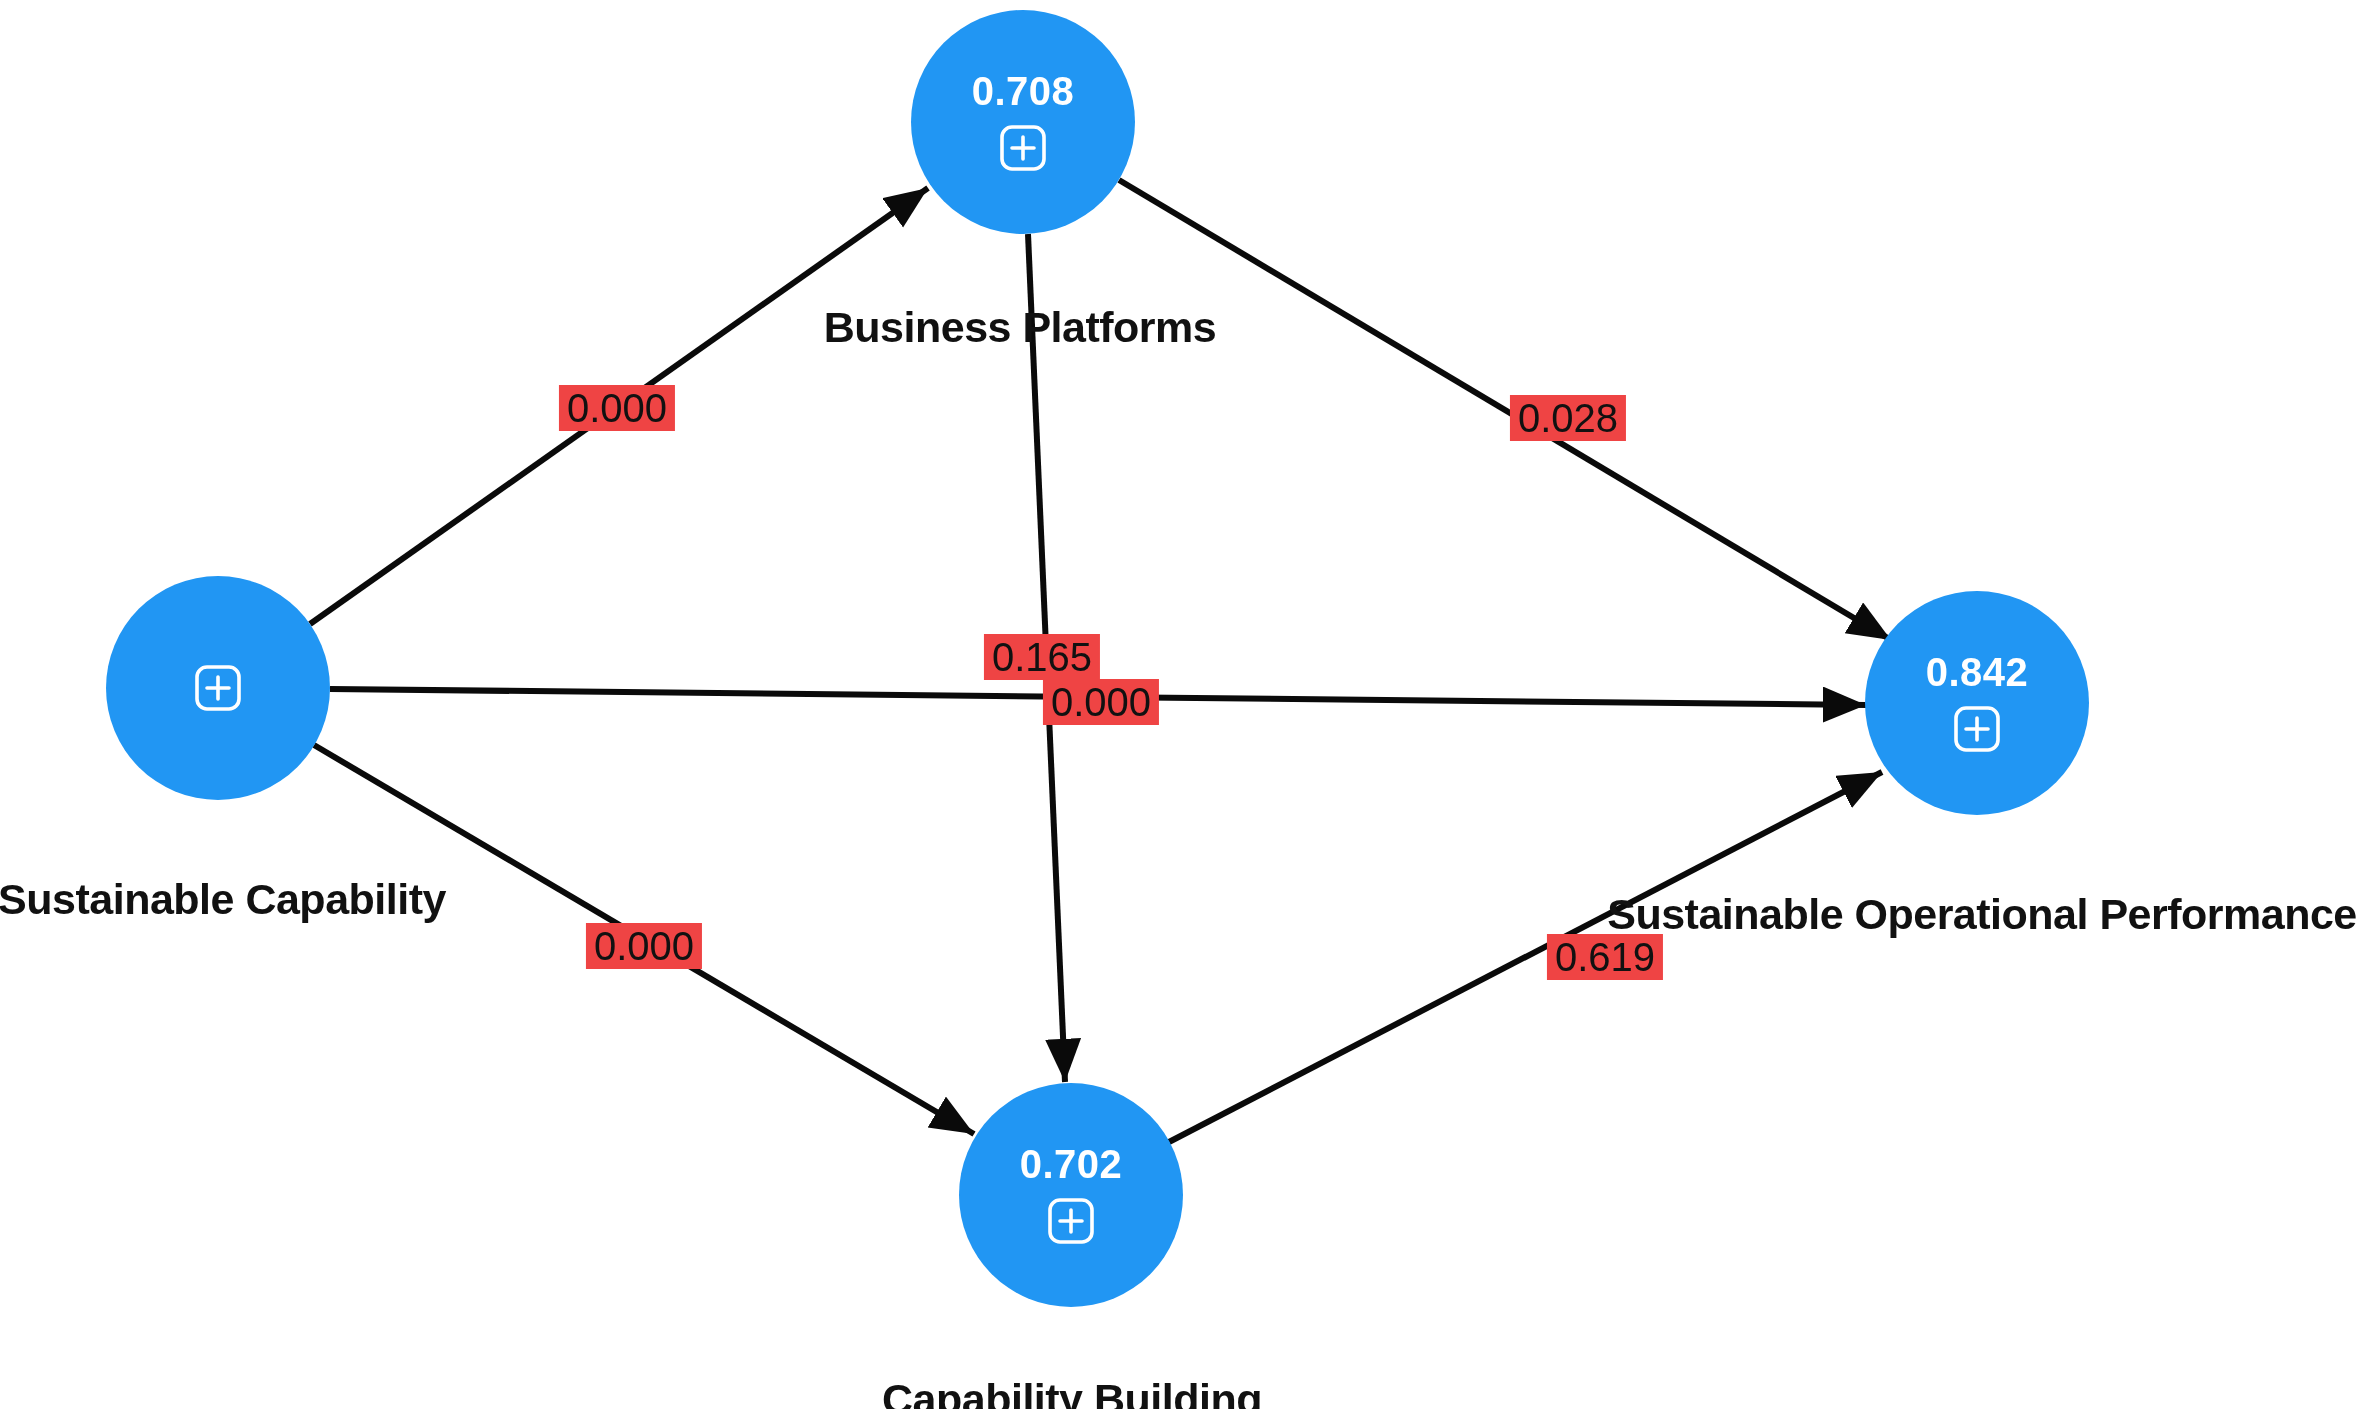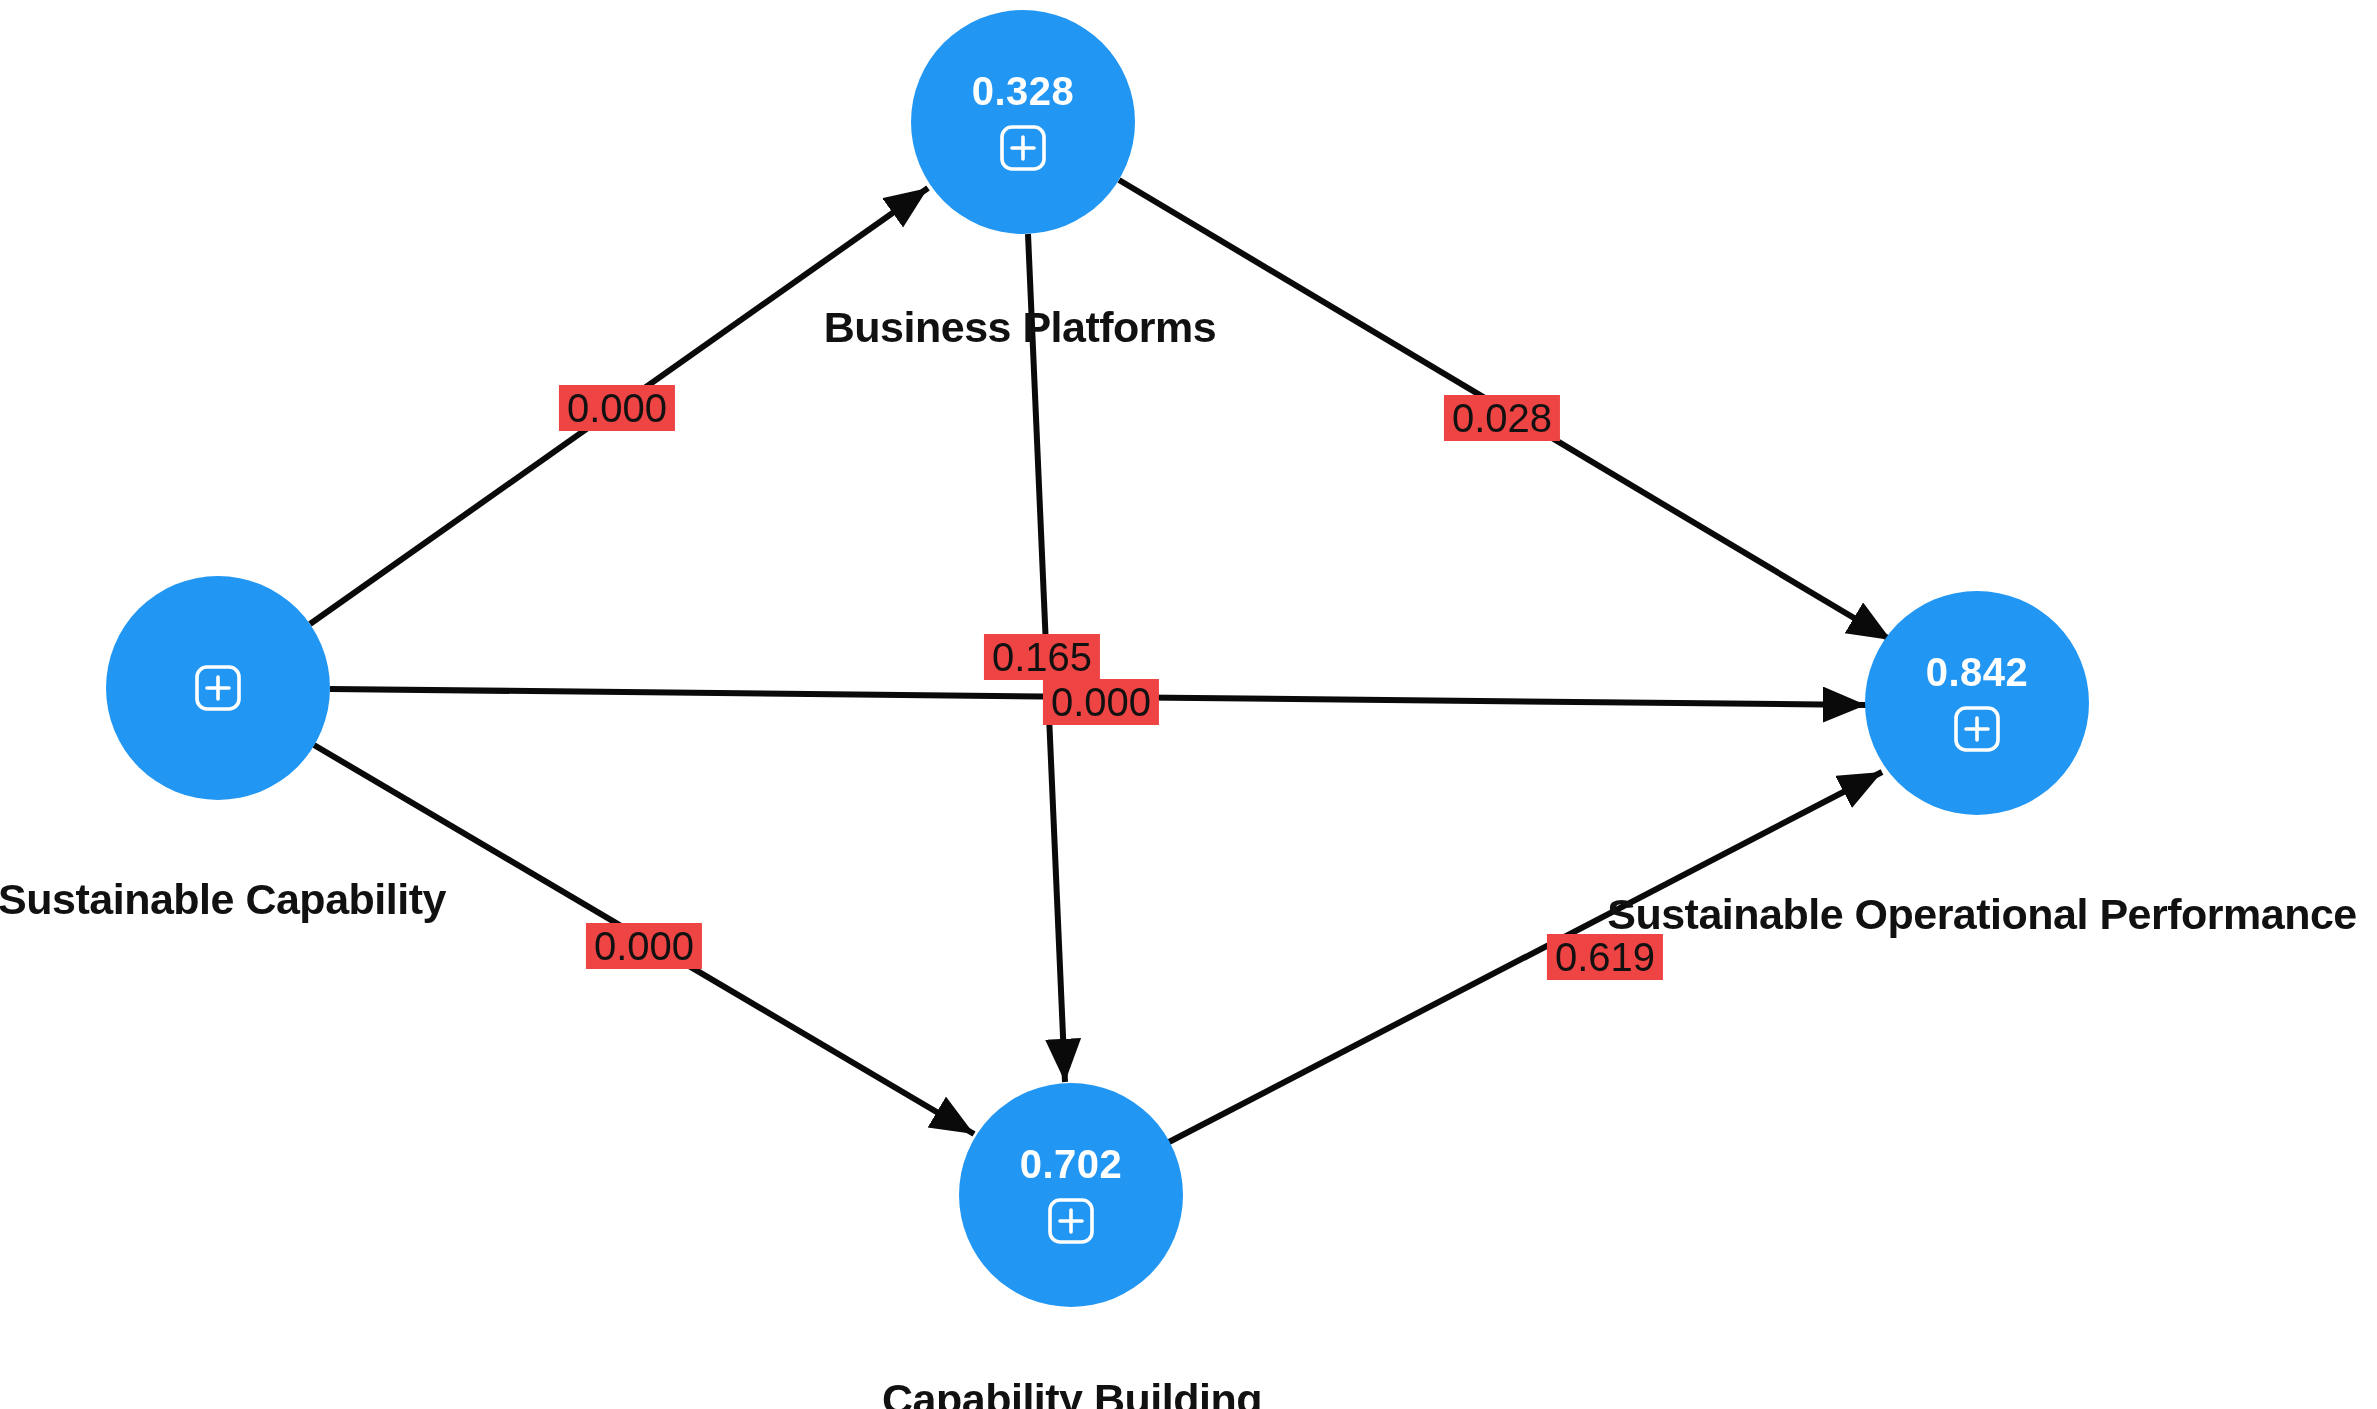--- a/index.html
+++ b/index.html
@@ -34,21 +34,21 @@
     font-size: 40px;
     font-weight: 400;
     color: #111111;
     background: #ef4444;
     padding: 2px 8px;
     line-height: 1.05;
     z-index: 2;
     white-space: nowrap;
   }
   .coef-ic-bp  { left: 617px;  top: 408px; }
-  .coef-bp-sop { left: 1502px; top: 418px; }
+  .coef-bp-sop { left: 1568px; top: 418px; }
   .coef-bp-cb  { left: 1042px; top: 657px; }
   .coef-ic-sop { left: 1101px; top: 702px; }
   .coef-ic-cb  { left: 644px;  top: 946px; }
   .coef-cb-sop { left: 1605px; top: 957px; }
   
   .node {
     position: absolute;
     z-index: 3;
   }
   .node-circle {
@@ -116,21 +116,21 @@
 
   <div class="coef coef-ic-bp">0.000</div>
   <div class="coef coef-ic-sop">0.000</div>
   <div class="coef coef-ic-cb">0.000</div>
   <div class="coef coef-bp-sop">0.028</div>
   <div class="coef coef-bp-cb">0.165</div>
   <div class="coef coef-cb-sop">0.619</div>
 
   <div class="node node-bp">
     <div class="node-circle">
-      <span class="node-value">0.328</span>
+      <span class="node-value">0.708</span>
       <svg class="plus-icon" width="50" height="50" viewBox="0 0 50 50">
         <rect x="4" y="4" width="42" height="42" rx="10" fill="none" stroke="#ffffff" stroke-width="3.6"></rect>
         <path d="M25 14 V36 M14 25 H36" stroke="#ffffff" stroke-width="3.6" fill="none" stroke-linecap="round"></path>
       </svg>
     </div>
     <div class="node-label label-bp">Business Platforms</div>
   </div>
 
   <div class="node node-ic">
     <div class="node-circle">

